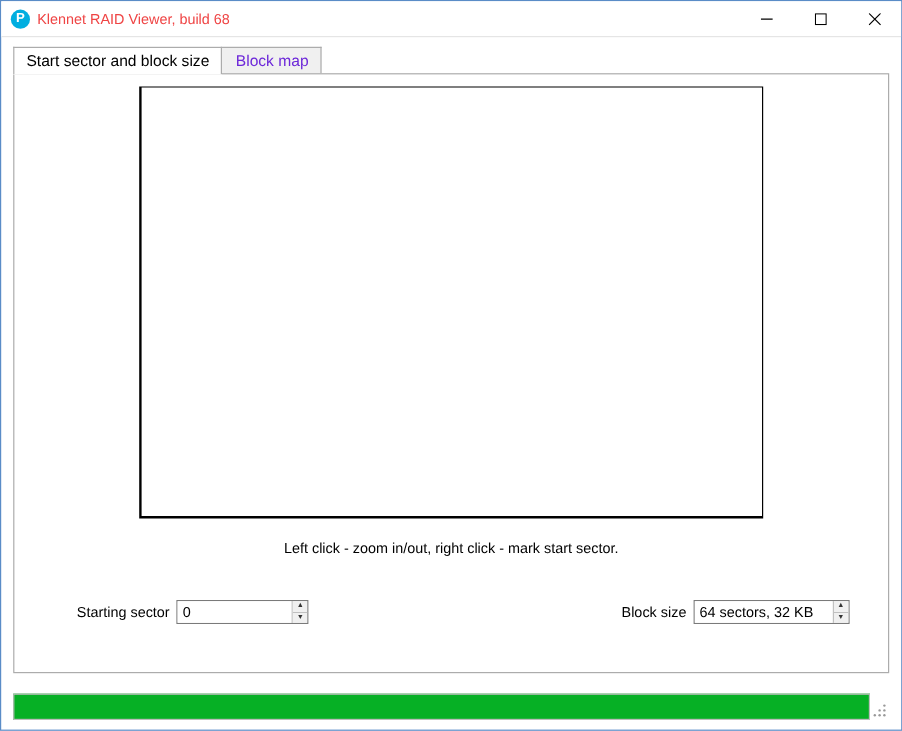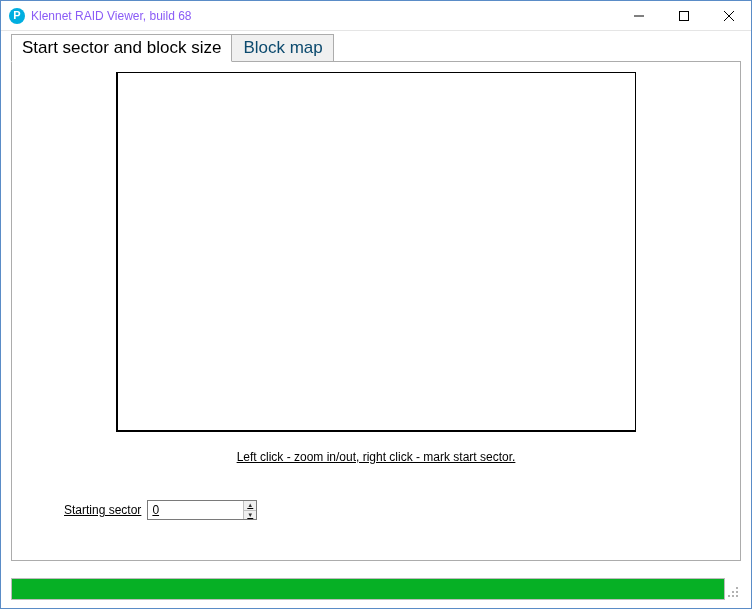--- a/index.html
+++ b/index.html
@@ -28,21 +28,21 @@
     margin: 0 6px 0 8px;
     border-radius: 50%;
     background: #00aee0;
     display: flex; align-items: center; justify-content: center;
     color: #fff; font-size: 11px; font-weight: bold;
     line-height: 1;
   }
   .titlebar .title {
     flex: 1;
     font-size: 12px;
-    color: #8b5cf6;
+    color: #ef4444;
   }
   .win-btns { display: flex; height: 100%; }
   .win-btn {
     width: 45px;
     display: flex; align-items: center; justify-content: center;
     font-family: "Segoe UI Symbol", sans-serif;
     font-size: 10px;
     cursor: default;
   }
   .win-btn svg { display:block; }
@@ -52,45 +52,44 @@
   }
   
   .tabstrip {
     display: flex;
     align-items: flex-end;
     height: 22px;
     position: relative;
   }
   .tab {
     padding: 3px 10px 3px 10px;
-    font-size: 17px;
+    font-size: 13px;
     border: 1px solid #acacac;
     background: #fff;
     position: relative;
     top: 1px;
     cursor: default;
   }
   .tab.active {
     background: #fff;
     border-bottom: 1px solid #fff;
     z-index: 2;
   }
   .tab.inactive {
     background: #f0f0f0;
     border-left: none;
-    color: #0c4a6e;
+    color: #6d28d9;
     padding-left: 11px;
   }
   .tabpanel {
     border: 1px solid #acacac;
     background: #fff;
     padding: 10px 12px 12px 12px;
     position: relative;
     min-height: 500px;
-    text-decoration: underline;
   }
   
   .chart-frame {
     width: 520px;
     height: 360px;
     margin: 0 auto;
     border: 1px solid #000;
     border-left-width: 2px;
     border-bottom-width: 2px;
     position: relative;
@@ -355,20 +354,30 @@
         <label>Starting sector</label>
         <div class="spinner" style="width:110px">
           <input type="text" value="0" style="">
           <div class="spin-btns">
             <div class="spin-btn">▲</div>
             <div class="spin-btn">▼</div>
           </div>
         </div>
       </div>
 
+      <div class="field">
+        <label>Block size</label>
+        <div class="spinner" style="width:130px">
+          <input type="text" value="64 sectors, 32 KB" style="">
+          <div class="spin-btns">
+            <div class="spin-btn">▲</div>
+            <div class="spin-btn">▼</div>
+          </div>
+        </div>
+      </div>
 
 
     </div>
 
   </div>
 </div>
 
 <div class="statusbar">
   <div class="progress" id="progress"></div>
   <div class="grip">

